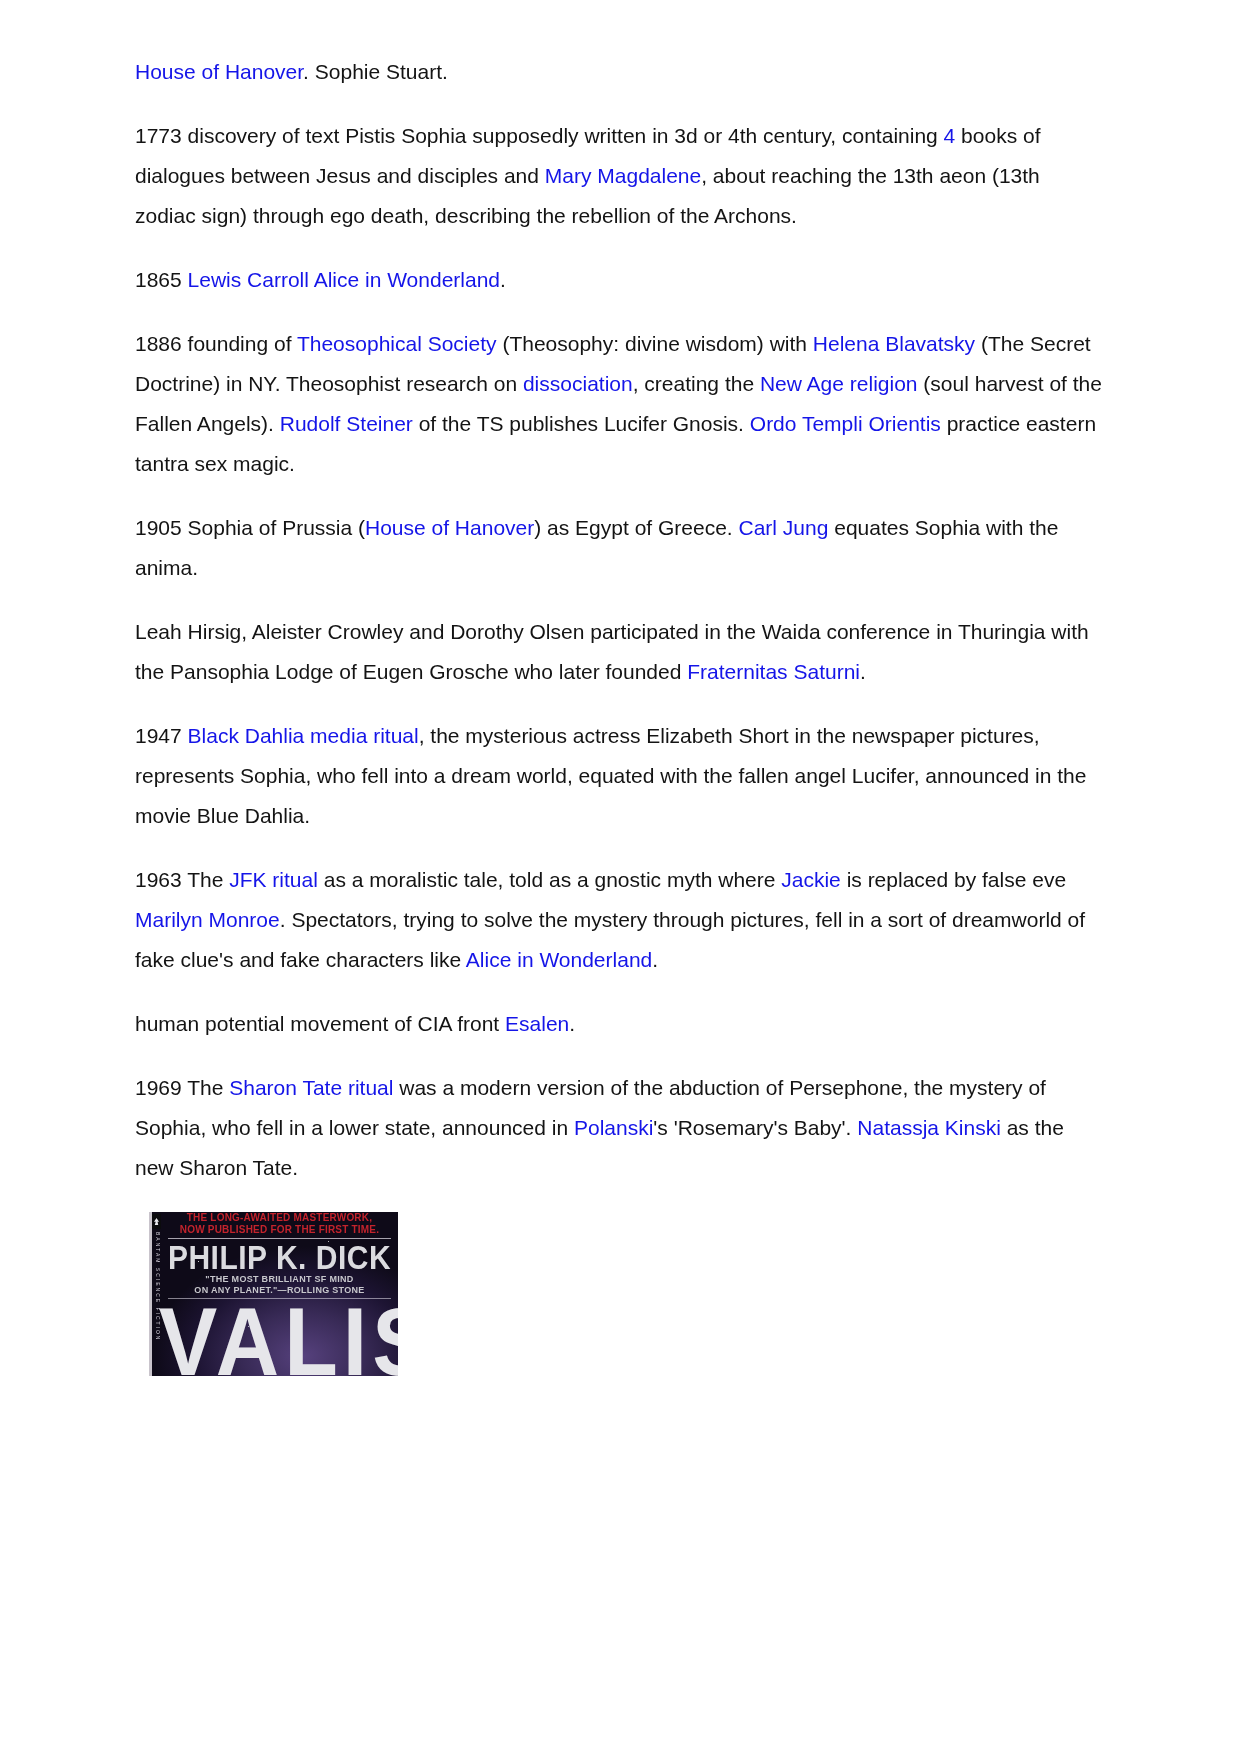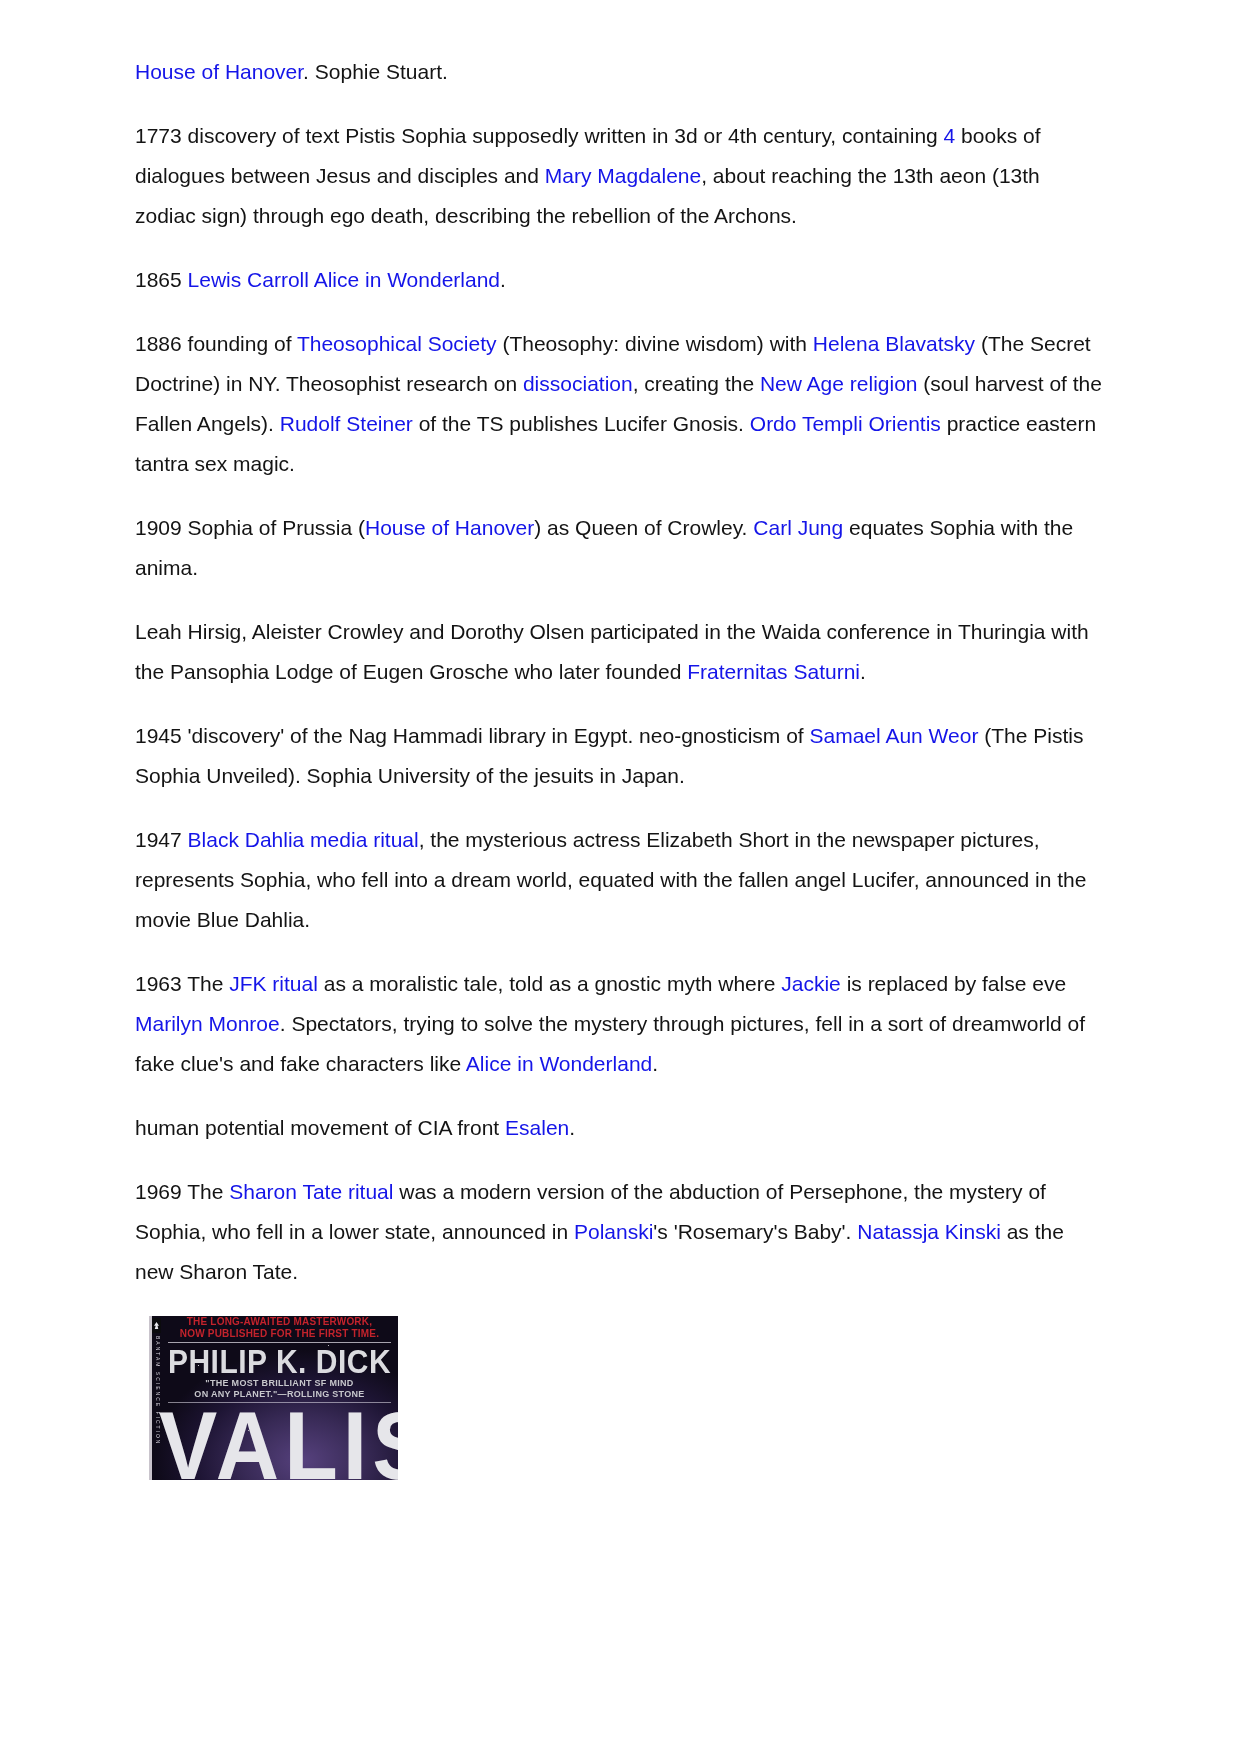--- a/index.html
+++ b/index.html
@@ -77,23 +77,22 @@
 </style>
 </head>
 <body>
 
 <div class="page">
   <div class="doc">
       <p><a class="link">House of Hanover</a><span class="plain">. Sophie Stuart.</span></p>
       <p><span class="bold">1773</span><span class="plain"> discovery of text </span><span class="bold">Pistis Sophia</span><span class="plain"> supposedly written in 3d or 4th century, containing </span><a class="link">4</a><span class="plain"> books of dialogues between Jesus and disciples and </span><a class="link">Mary Magdalene</a><span class="plain">, about reaching the 13th aeon (13th zodiac sign) through ego death, describing the rebellion of the Archons.</span></p>
       <p><span class="bold">1865</span><span class="plain"> </span><a class="link">Lewis Carroll</a><span class="plain"> </span><a class="bold_link">Alice in Wonderland</a><span class="plain">.</span></p>
       <p><span class="bold">1886</span><span class="plain"> founding of </span><a class="bold_link">Theosophical Society</a><span class="plain"> (Theosophy: divine wisdom) with </span><a class="link">Helena Blavatsky</a><span class="plain"> (The Secret Doctrine) in NY. Theosophist research on </span><a class="link">dissociation</a><span class="plain">, creating the </span><a class="link">New Age religion</a><span class="plain"> (soul harvest of the Fallen Angels). </span><a class="link">Rudolf Steiner</a><span class="plain"> of the TS publishes Lucifer Gnosis. </span><a class="link">Ordo Templi Orientis</a><span class="plain"> practice eastern tantra sex magic.</span></p>
-      <p><span class="bold">1909</span><span class="plain"> Sophia of Prussia (</span><a class="link">House of Hanover</a><span class="plain">) as Queen of Crowley. </span><a class="link">Carl Jung</a><span class="plain"> equates Sophia with the </span><span class="bold">anima</span><span class="plain">.</span></p>
+      <p><span class="bold">1905</span><span class="plain"> Sophia of Prussia (</span><a class="link">House of Hanover</a><span class="plain">) as Egypt of Greece. </span><a class="link">Carl Jung</a><span class="plain"> equates Sophia with the </span><span class="bold">anima</span><span class="plain">.</span></p>
       <p><span class="plain">Leah Hirsig, Aleister Crowley and Dorothy Olsen participated in the Waida conference in Thuringia with the </span><span class="bold">Pansophia Lodge</span><span class="plain"> of Eugen Grosche who later founded </span><a class="link">Fraternitas Saturni</a><span class="plain">.</span></p>
-      <p><span class="bold">1945</span><span class="plain"> 'discovery' of the </span><span class="bold">Nag Hammadi</span><span class="plain"> library in Egypt. neo-gnosticism of </span><a class="bold_link">Samael Aun Weor</a><span class="plain"> (The Pistis Sophia Unveiled). Sophia University of the jesuits in Japan.</span></p>
       <p><span class="bold">1947</span><span class="plain"> </span><a class="link">Black Dahlia media ritual</a><span class="plain">, the mysterious actress Elizabeth Short in the newspaper pictures, represents Sophia, who fell into a dream world, equated with the fallen angel Lucifer, announced in the movie Blue Dahlia.</span></p>
       <p><span class="bold">1963</span><span class="plain"> The </span><a class="bold_link">JFK ritual</a><span class="plain"> as a moralistic tale, told as a gnostic myth where </span><a class="link">Jackie</a><span class="plain"> is replaced by false eve </span><a class="link">Marilyn Monroe</a><span class="plain">. Spectators, trying to solve the mystery through pictures, fell in a sort of dreamworld of fake clue's and fake characters like </span><a class="link">Alice in Wonderland</a><span class="plain">.</span></p>
       <p><span class="plain">human potential movement of CIA front </span><a class="link">Esalen</a><span class="plain">.</span></p>
       <p><span class="bold">1969</span><span class="plain"> The </span><a class="link">Sharon Tate ritual</a><span class="plain"> was a modern version of the abduction of Persephone, the mystery of Sophia, who fell in a lower state, announced in </span><a class="link">Polanski</a><span class="plain">'s 'Rosemary's Baby'. </span><a class="link">Natassja Kinski</a><span class="plain"> as the new Sharon Tate.</span></p>
     </div>
 
   <div class="cover">
     <div class="cover-bg"></div>
     <div class="spine">
       <div class="spine-edge"></div>

